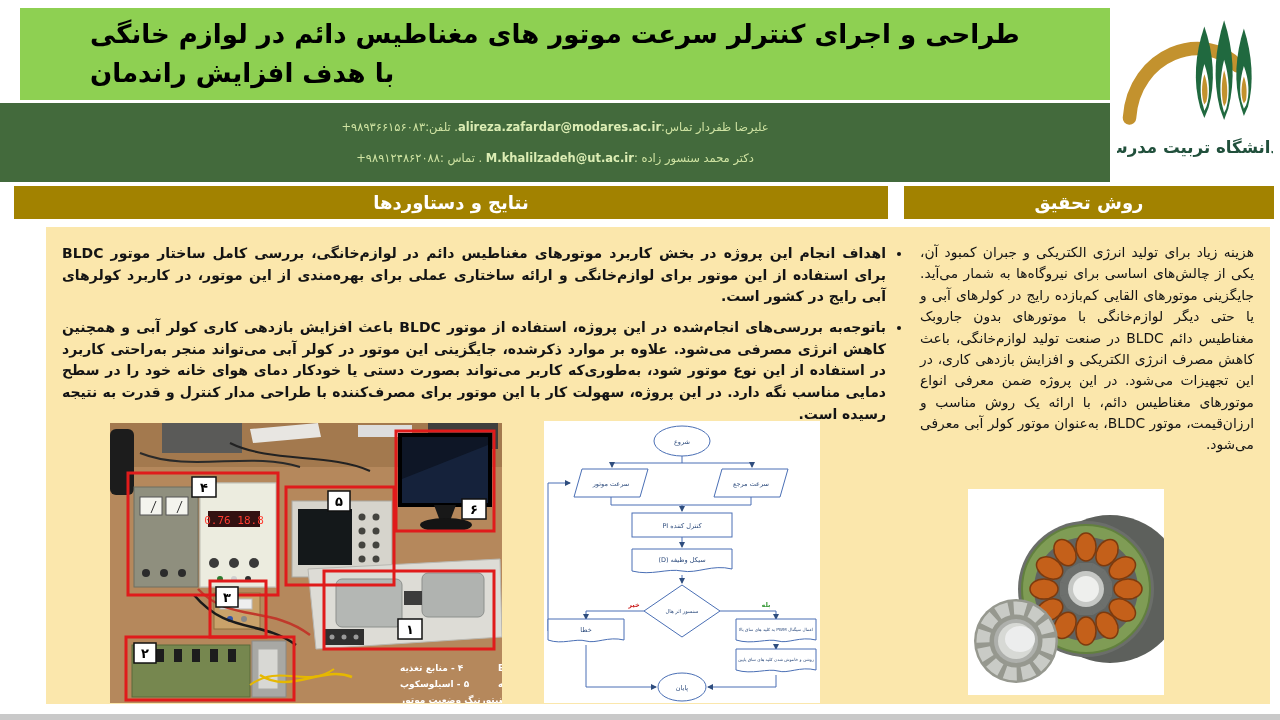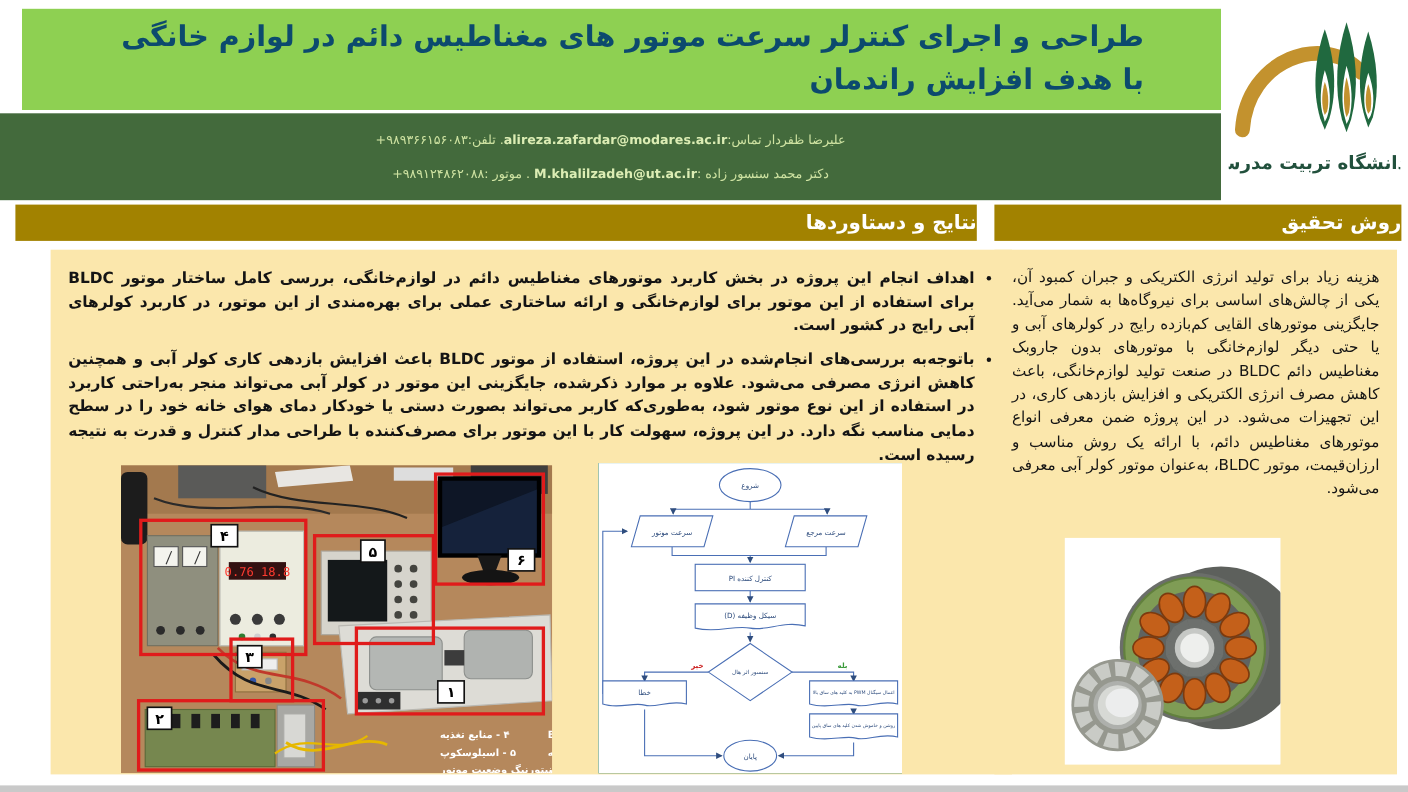--- a/index.html
+++ b/index.html
@@ -5,36 +5,36 @@
   * { margin:0; padding:0; box-sizing:border-box; }
   html,body { width:1280px; height:720px; }
   body { font-family:"DejaVu Sans", sans-serif; background:#ffffff; position:relative; overflow:hidden; }
   #poster { position:absolute; inset:0; width:1280px; height:720px; background:#ffffff; }
 
   .abs { position:absolute; }
 
   
   #title-band { left:20px; top:8px; width:1090px; height:92px; background:#8ed052;
     display:flex; align-items:center; justify-content:center; }
-  #title-band h1 { color:#0c4a6e; font-size:26px; font-weight:bold; text-align:right;
+  #title-band h1 { color:#000000; font-size:26px; font-weight:bold; text-align:left;
     line-height:1.5; padding:0 70px; }
 
   
   #contact-bar { left:0; top:103px; width:1110px; height:79px; background:#436a3c;
     display:flex; flex-direction:column; justify-content:space-evenly; align-items:center; }
   .contact-line { direction:rtl; color:#cfe3a2; font-size:11.5px; text-align:center; white-space:nowrap; }
   .contact-line .email { font-weight:bold; color:#dcedb4; text-decoration:none; }
 
   
   #logo-box { left:1110px; top:0; width:170px; height:182px; background:#ffffff;
     display:flex; align-items:center; justify-content:center; }
 
   
   .section-header { height:33px; background:#a28200; color:#ffffff; font-weight:bold;
-    font-size:18px; display:flex; align-items:center; justify-content:flex-start; top:186px; }
+    font-size:18px; display:flex; align-items:center; justify-content:center; top:186px; }
   #header-results { left:14px; width:874px; }
   #header-method  { left:904px; width:370px; }
 
   
   .panel { top:227px; height:477px; background:#fbe7ac; overflow:hidden; }
   #panel-results { left:14px; width:874px;margin-left:32px; }
   #panel-method  { left:904px; width:366px; }
 
   #results-bullets { direction:rtl; padding:16px 34px 0 16px; }
   #results-bullets li { font-size:14px; font-weight:bold; color:#141414; text-align:justify;
@@ -65,21 +65,21 @@
 
   <div id="title-band" class="abs">
     <h1>طراحی و اجرای کنترلر سرعت موتور های مغناطیس دائم در لوازم خانگی با هدف افزایش راندمان</h1>
   </div>
 
   <div id="contact-bar" class="abs">
     <div class="contact-line">
       <span>علیرضا ظفردار تماس:</span><a class="email" href="#">alireza.zafardar@modares.ac.ir</a><span>. تلفن:۹۸۹۳۶۶۱۵۶۰۸۳+</span>
     </div>
     <div class="contact-line">
-      <span>دکتر محمد سنسور زاده :</span><a class="email" href="#">M.khalilzadeh@ut.ac.ir</a><span> . موتور :۹۸۹۱۲۴۸۶۲۰۸۸+</span>
+      <span>دکتر محمد سنسور زاده :</span><a class="email" href="#">M.khalilzadeh@ut.ac.ir</a><span> . تماس :۹۸۹۱۲۴۸۶۲۰۸۸+</span>
     </div>
   </div>
 
   <div id="logo-box" class="abs">
     <svg width="156" height="168" viewBox="0 0 150 160">
       <path d="M12,106 C16,44 84,20 116,56" fill="none" stroke="#c3922e" stroke-width="13" stroke-linecap="round"></path>
 
       <g fill="#20693f">
         <path d="M84,18 C75,44 73,72 80,96 L84,106 L88,96 C95,72 93,44 84,18 Z"></path>
         <path d="M103,12 C94,40 92,70 99,97 L103,108 L107,97 C114,70 112,40 103,12 Z"></path>

